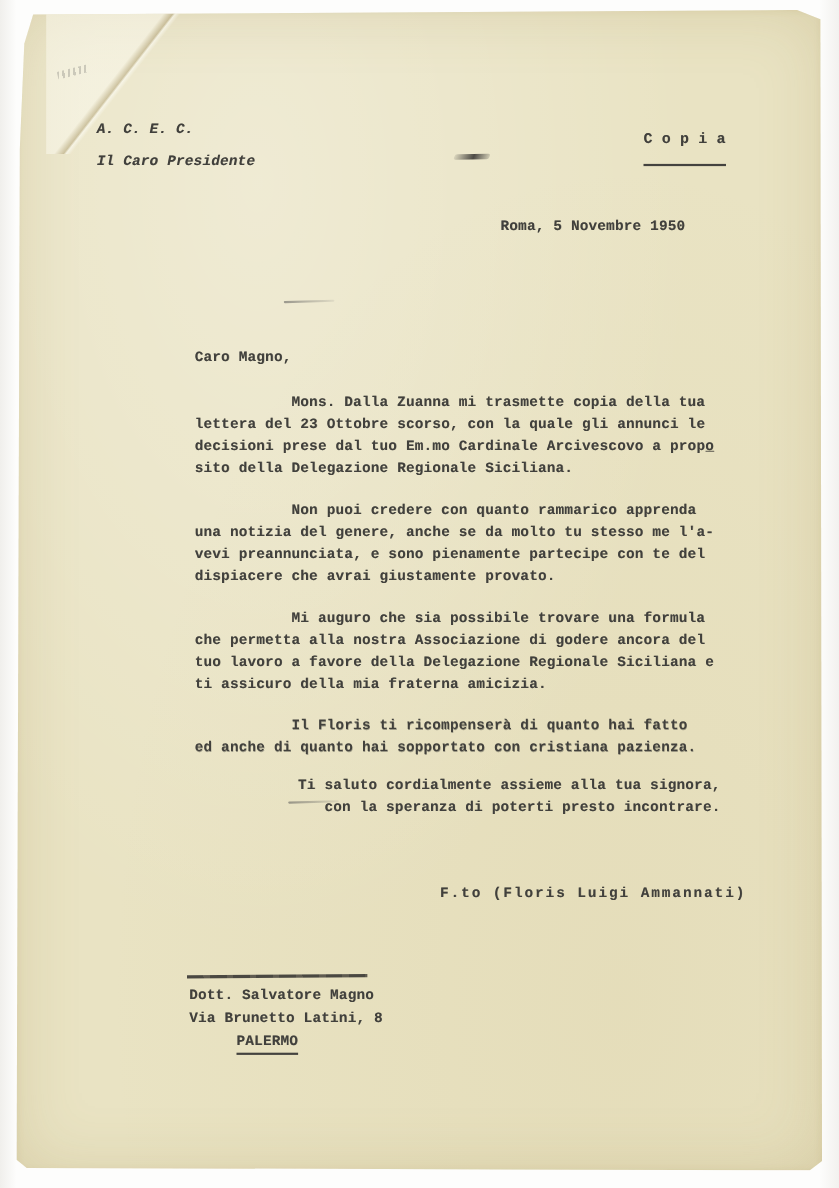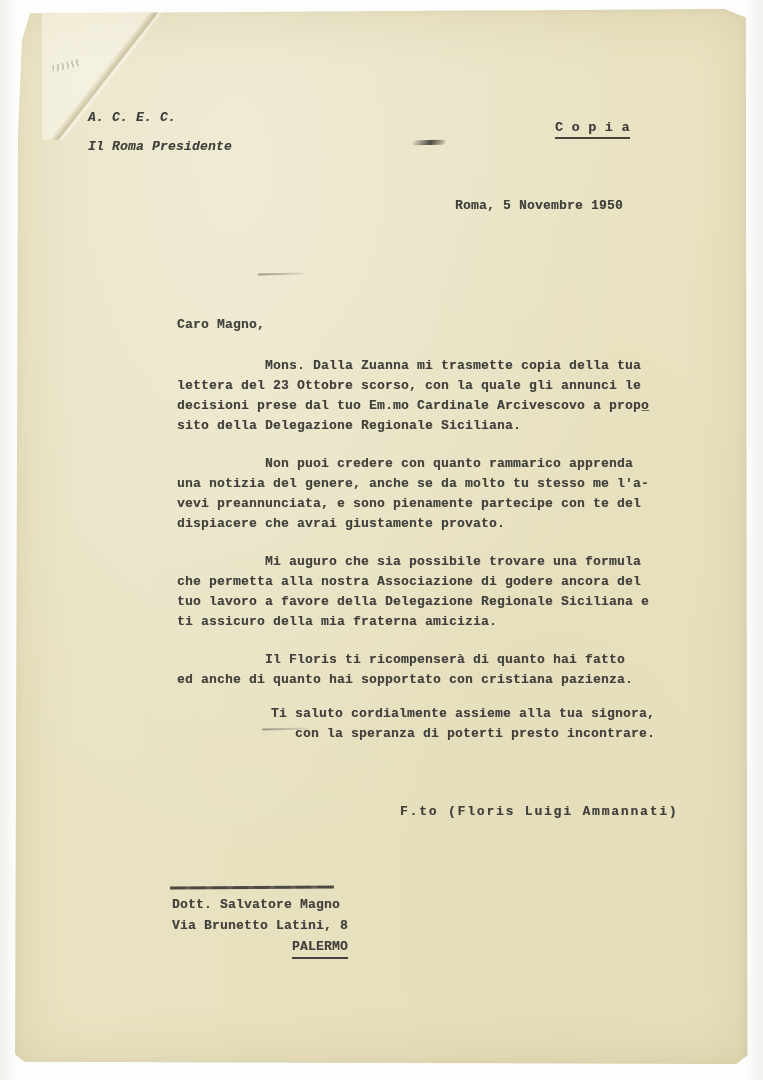--- a/index.html
+++ b/index.html
@@ -21,22 +21,22 @@
       1px 2px 7px rgba(0,0,0,0.30);
     clip-path: polygon(2.2% 0.5%, 96.8% 0.1%, 99.7% 0.9%, 99.9% 99.0%, 98.4% 99.8%, 1.4% 99.6%, 0.15% 98.9%, 0.55% 12%, 1.1% 3%);
   }
   .crease {
     position:absolute; left:28px; top:0; width:136px; height:132px;
     background: linear-gradient(128deg, rgba(250,248,236,0.55) 46%, rgba(140,118,66,0.32) 49.6%, rgba(255,255,250,0.55) 50.6%, transparent 52.5%);
   }
   .ink { color:#41403c; font-weight:700; letter-spacing:0.2px;
          text-shadow:0.3px 0.3px 0.6px rgba(65,64,60,0.45); }
   .letterhead { position:absolute; left:74px; top:95px; font-size:13px; line-height:29px;font-style:italic; }
-  .copia { position:absolute; left:541px; top:112px; font-size:13.5px;
-           border-bottom:2px solid #44433f; padding-bottom:2px; }
+  .copia { position:absolute; left:571px; top:112px; font-size:13.5px;
+           border-bottom:2px solid #44433f; padding-bottom:14px; }
   .date { position:absolute; left:441px; top:190px; font-size:13px; }
   .smudge { position:absolute; left:399px; top:132px; width:32px; height:5px;
             background:linear-gradient(90deg, rgba(90,88,80,0.12), #4c4a44 55%, rgba(90,88,80,0.2));
             transform:skewX(-20deg) rotate(-1deg); border-radius:2px; }
   .pencil { position:absolute; height:2px; width:46px; border-radius:1px;
             background:linear-gradient(90deg, rgba(85,85,85,0.55), rgba(120,120,120,0.12));
             transform:rotate(-1.5deg); }
   .pencil.mark1 { left:244px; top:265px; }
   .pencil.mark2 { left:248px; top:720px; }
   .pencil.corner { left:38px; top:54px; width:28px; height:7px; opacity:0.35;
@@ -46,33 +46,33 @@
                 font-size:13px; line-height:20px; }
   .para { margin-top:18px; }
   .para.p0 { margin-top:21px; }
   .para.p4 { margin-top:14px;text-align:right; }
   .line.first { padding-left:88px; }
   .sig { position:absolute; left:386px; top:796px; font-size:13px; letter-spacing:1.8px; }
   .strike { position:absolute; left:156px; top:878px; width:164px; height:3px;
             background:repeating-linear-gradient(90deg,#4a4841 0 15px,#5f5b50 15px 21px);
             transform:rotate(-0.4deg); }
   .recipient { position:absolute; left:158px; top:886px; font-size:13px; line-height:21px; }
-  .recipient .city { margin-left:120px; display:inline-block;
+  .recipient .city { margin-left:43px; display:inline-block;
                      border-bottom:2px solid #44433f; padding-bottom:0; }
 </style>
 </head>
 <body>
 
 <div class="paper">
   <div class="crease"></div>
   <div class="pencil corner"></div>
 
   <div class="letterhead ink">
     <div>A. C. E. C.</div>
-    <div>Il Roma Presidente</div>
+    <div>Il Caro Presidente</div>
   </div>
 
   <div class="smudge"></div>
 
   <div class="copia ink">C o p i a</div>
 
   <div class="date ink">Roma, 5 Novembre 1950</div>
 
   <div class="pencil mark1"></div>
 

